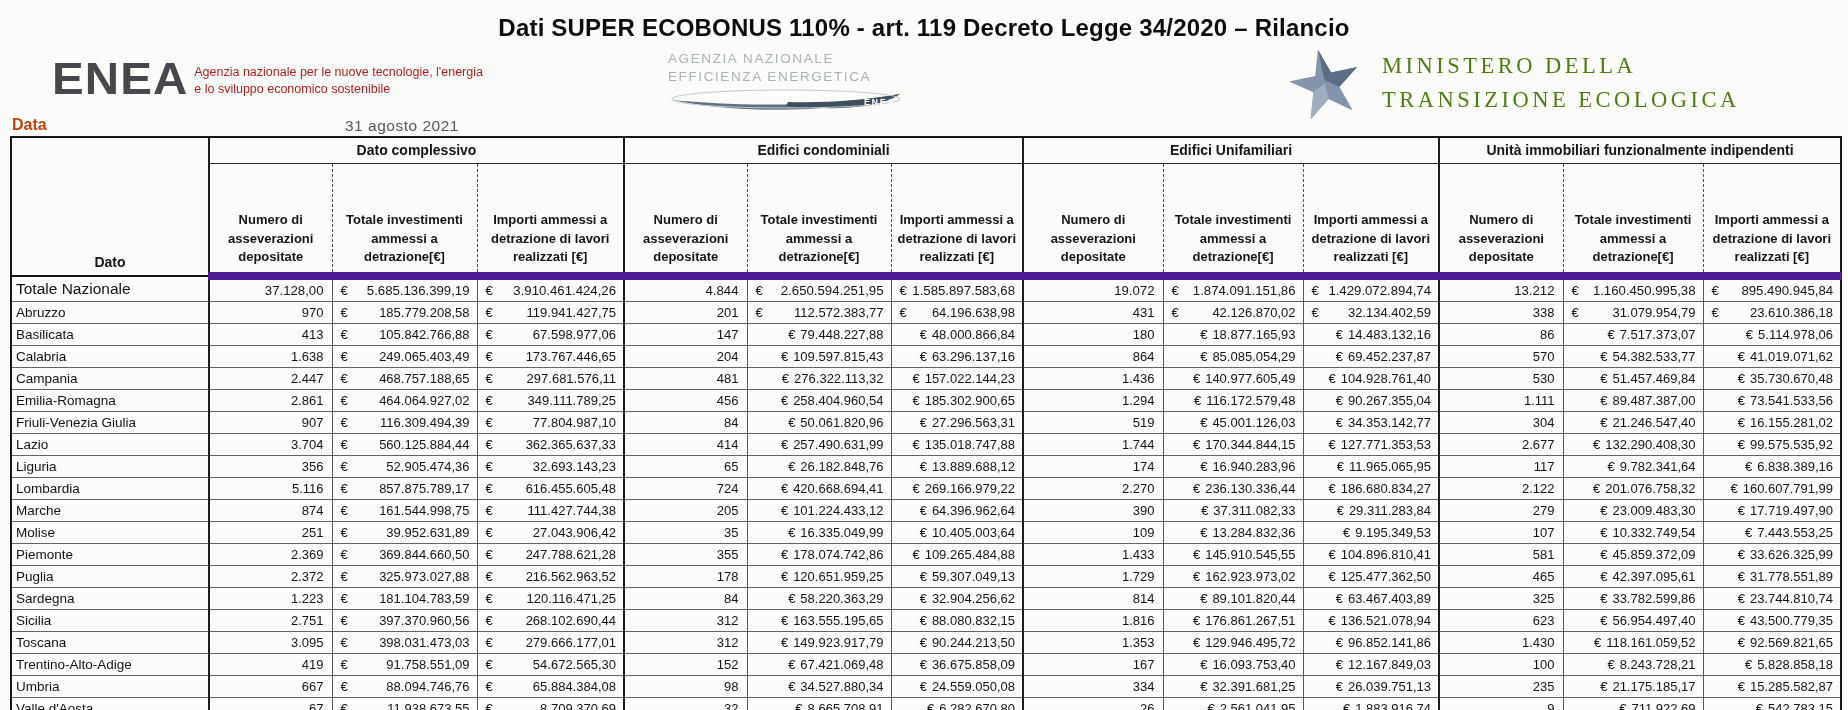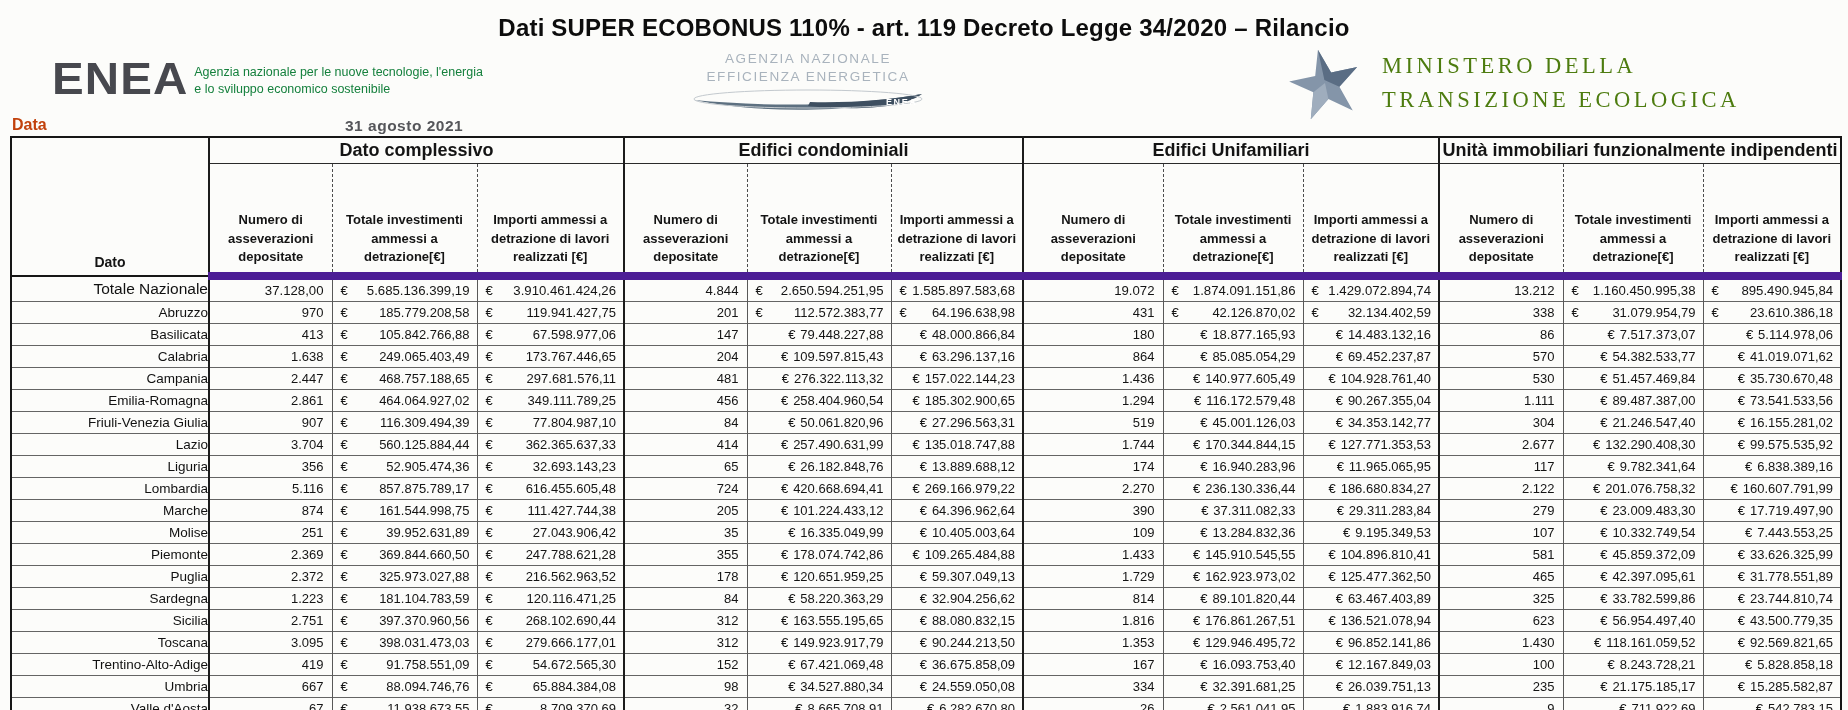--- a/index.html
+++ b/index.html
@@ -12,64 +12,64 @@
   .doc-title {
     position:absolute; top:14px; left:0; right:0;
     text-align:center; font-size:24px; font-weight:bold; color:#0d0d0d;
     letter-spacing:.2px;
   }
   .enea-logo { position:absolute; left:52px; top:58px; display:flex; gap:16px; align-items:flex-start; }
   .enea-mark {
     font-size:44px; font-weight:900; color:#47484e; line-height:.95;
     letter-spacing:1px; transform:scaleX(1.08); transform-origin:left;
   }
-  .enea-tagline { font-size:12.5px; color:#15803d; padding-top:6px; line-height:1.35; }
+  .enea-tagline { font-size:12.5px; color:#b91c1c; padding-top:6px; line-height:1.35; }
   .center-logo {
-    position:absolute; left:668px; top:50px; width:280px; text-align:center;
+    position:absolute; left:668px; top:50px; width:280px; text-align:left;
     color:#a9b3bd; font-size:13.5px; letter-spacing:1.6px; line-height:1.35;
   }
   .center-logo .swoosh { margin-top:2px; }
   .ministry { position:absolute; left:1288px; top:46px; display:flex; align-items:center; gap:20px; }
   .ministry-text {
     font-family:"Liberation Serif", serif; font-size:22.5px; letter-spacing:3.5px;
     color:#4d7c0f; line-height:1.5; white-space:nowrap;
   }
   .data-label { position:absolute; left:12px; top:116px; font-weight:bold; font-size:16px; color:#c2410c; }
-  .data-value { position:absolute; left:345px; top:117px; font-weight:bold; font-size:15.5px; color:#55565a; letter-spacing:.5px; }
+  .data-value { position:absolute; left:345px; top:117px; font-weight:normal; font-size:15.5px; color:#55565a; letter-spacing:.5px; }
 
   
   table.ecb {
     position:absolute; left:10px; top:136px; width:1830px;
     border-collapse:collapse; table-layout:fixed;
     border:2px solid #161616;
     font-size:13px; color:#141414;
   }
   .ecb th, .ecb td { overflow:hidden; white-space:nowrap; }
   .ecb thead th { font-weight:bold; }
   .ecb .group-head {
     height:22px; text-align:center; vertical-align:middle;
-    font-size:18px; border-left:2px solid #1c1c1c; border-bottom:1.5px solid #2a2a2a;
+    font-size:14px; border-left:2px solid #1c1c1c; border-bottom:1.5px solid #2a2a2a;
     padding:1px 0 2px;
   }
   .ecb .col-head {
     height:98px; vertical-align:bottom; text-align:center;
     padding:4px 4px 6px; line-height:1.4; font-size:13px;
     border-left:1px dashed #4c4c4c; border-bottom:8px solid #4c1d95;
     white-space:normal;
   }
   .ecb .col-head.gstart { border-left:2px solid #1c1c1c; }
   .ecb .dato-head {
     vertical-align:bottom; font-size:14px;
     padding-bottom:5px; border-bottom:2px solid #161616;
   }
   .ecb tbody td { height:21px; padding:0; border-top:1px solid #646464; vertical-align:middle; }
   .ecb tbody td.gstart { border-left:2px solid #1c1c1c; }
   .ecb tbody td.sub { border-left:1px solid #585858; }
   .ecb tbody tr:first-child td { border-top:none; }
-  .row-label { text-align:right; padding-left:4px !important; font-size:13.5px; color:#111;margin-top:32px; }
+  .row-label { text-align:left; padding-left:4px !important; font-size:13.5px; color:#111;margin-top:32px; }
   .total-row .row-label { font-size:15.5px; }
   .total-row td { font-size:13.2px; }
   .num-cell { text-align:right; padding-right:8px !important; }
   .cellwrap { display:flex; align-items:center; height:100%; padding:0 7px 0 8px; }
   .cellwrap.split { justify-content:space-between; }
   .cellwrap.tight { justify-content:flex-end; gap:5px; }
   .eur { flex:0 0 auto; }
   .val { flex:0 0 auto; }
 </style>
 </head>

